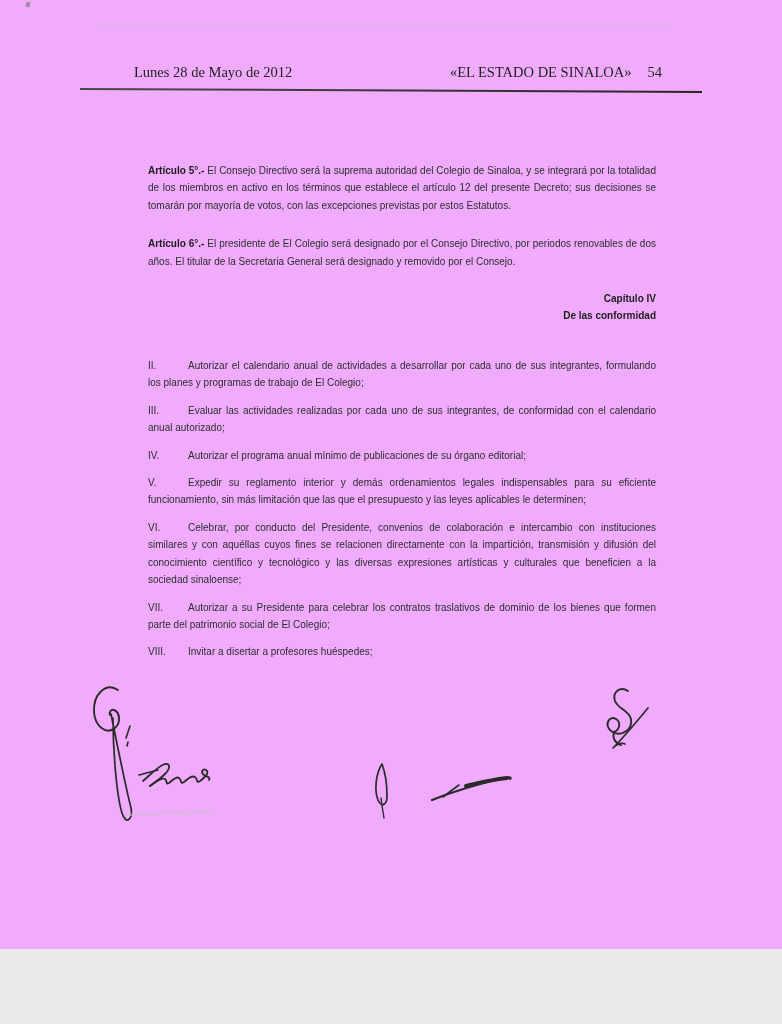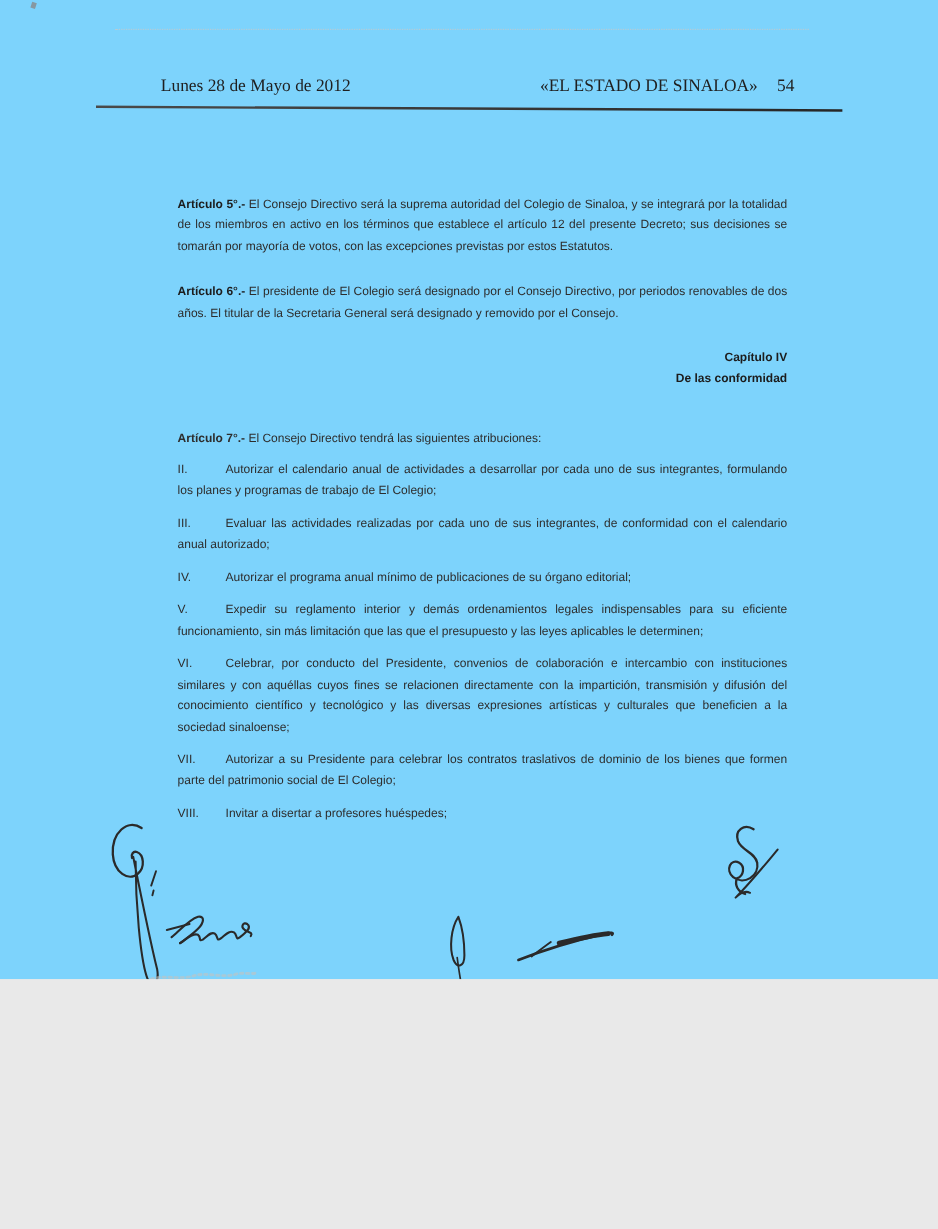--- a/index.html
+++ b/index.html
@@ -1,20 +1,20 @@
 <!DOCTYPE html>
 <html><head>
 <meta charset="utf-8">
 <style>
   html,body { margin:0; padding:0; background:#e9e9e9; }
   .page {
     position:relative;
-    width:782px; height:816px;
+    width:782px; height:949px;
     margin:0 auto;
-    background:#7dd3fc;
+    background:#f0abfc;
     overflow:hidden;
     font-family:"Liberation Sans", sans-serif;
     color:#2e2e2e;
   }
   
   .artifact-top-dots {
     position:absolute; left:96px; top:24px; width:578px; height:0;
     border-top:1px dotted #c9c9c7; opacity:.75;
   }
   .artifact-corner-mark {
@@ -88,24 +88,20 @@
     <p class="art">
       <b>Artículo 6°.-</b>
       <span>El presidente de El Colegio será designado por el Consejo Directivo, por periodos renovables de dos años. El titular de la Secretaria General será designado y removido por el Consejo.</span>
     </p>
 
     <div class="chapter">
       <div>Capítulo IV</div>
       <div>De las conformidad</div>
     </div>
 
-    <p class="intro">
-      <b>Artículo 7°.-</b>
-      <span>El Consejo Directivo tendrá las siguientes atribuciones:</span>
-    </p>
 
 
     <p class="item"><span class="num">II.</span><span>Autorizar el calendario anual de actividades a desarrollar por cada uno de sus integrantes, formulando los planes y programas de trabajo de El Colegio;</span></p>
 
     <p class="item"><span class="num">III.</span><span>Evaluar las actividades realizadas por cada uno de sus integrantes, de conformidad con el calendario anual autorizado;</span></p>
 
     <p class="item"><span class="num">IV.</span><span>Autorizar el programa anual mínimo de publicaciones de su órgano editorial;</span></p>
 
     <p class="item"><span class="num">V.</span><span>Expedir su reglamento interior y demás ordenamientos legales indispensables para su eficiente funcionamiento, sin más limitación que las que el presupuesto y las leyes aplicables le determinen;</span></p>
 

